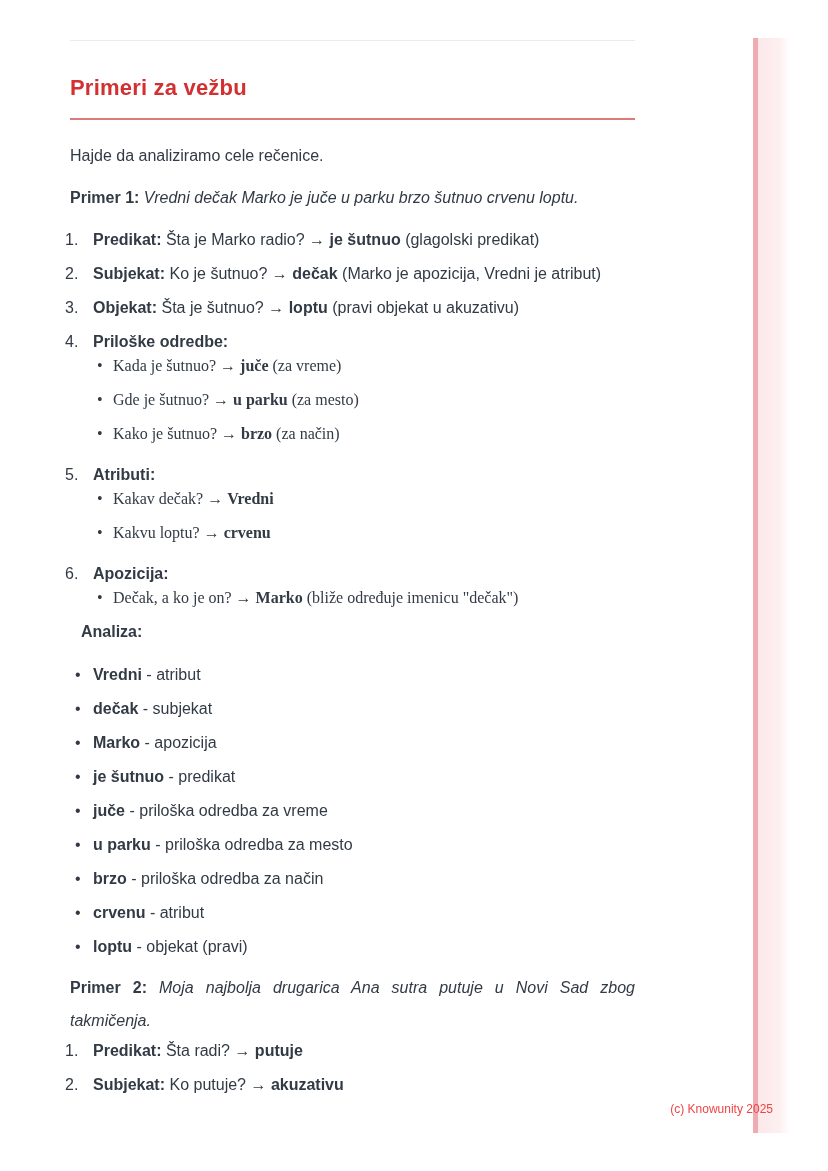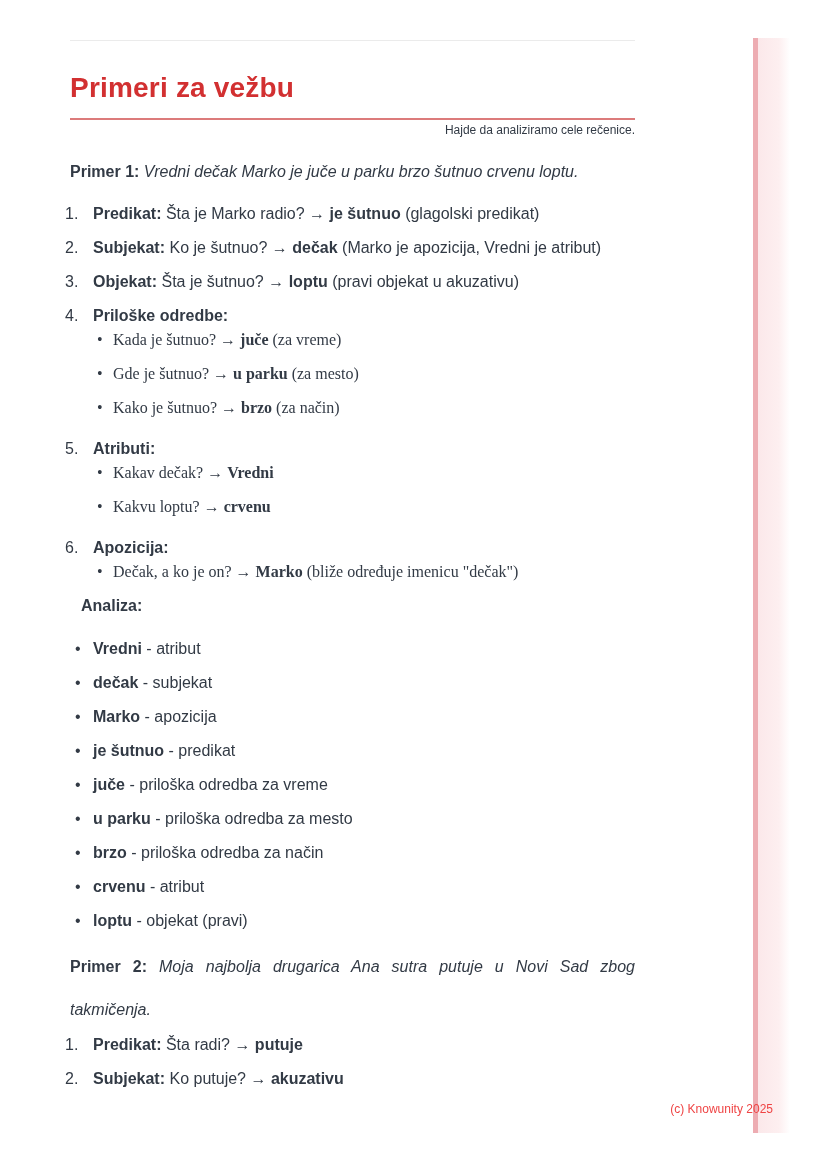--- a/index.html
+++ b/index.html
@@ -17,46 +17,46 @@
     top: 0;
     width: 565px;
   }
   .top-rule {
     margin-top: 40px;
     border-top: 1px solid #ebebeb;
     height: 0;
   }
   h1.page-title {
     margin-top: 30px;
-    font-size: 28px;
+    font-size: 22px;
     line-height: 34px;
     font-weight: 700;
     color: #d23031;
     letter-spacing: 0.2px;
   }
   .title-rule {
     margin-top: 13px;
     border-top: 2px solid #dc7b7b;
     height: 0;
   }
   .intro {
-    font-size: 12px;
-    line-height: 20px;
-    text-align: right;
+    margin-top: 26px;
+    font-size: 16px;
+    line-height: 20px;
   }
   p.primer {
     margin-top: 22px;
     font-size: 16px;
     line-height: 20px;
   }
   p.primer i { font-style: italic; }
   p.primer b { font-weight: 700; }
   p.primer.justified {
     margin-top: 8px;
-    line-height: 43px;
+    line-height: 33px;
     text-align: justify;
   }
   .olist { margin-top: 22px; }
   .olist2 { margin-top: 4px; }
   .oli {
     position: relative;
     padding-left: 23px;
     margin-bottom: 14px;
     font-size: 16px;
     line-height: 20px;

